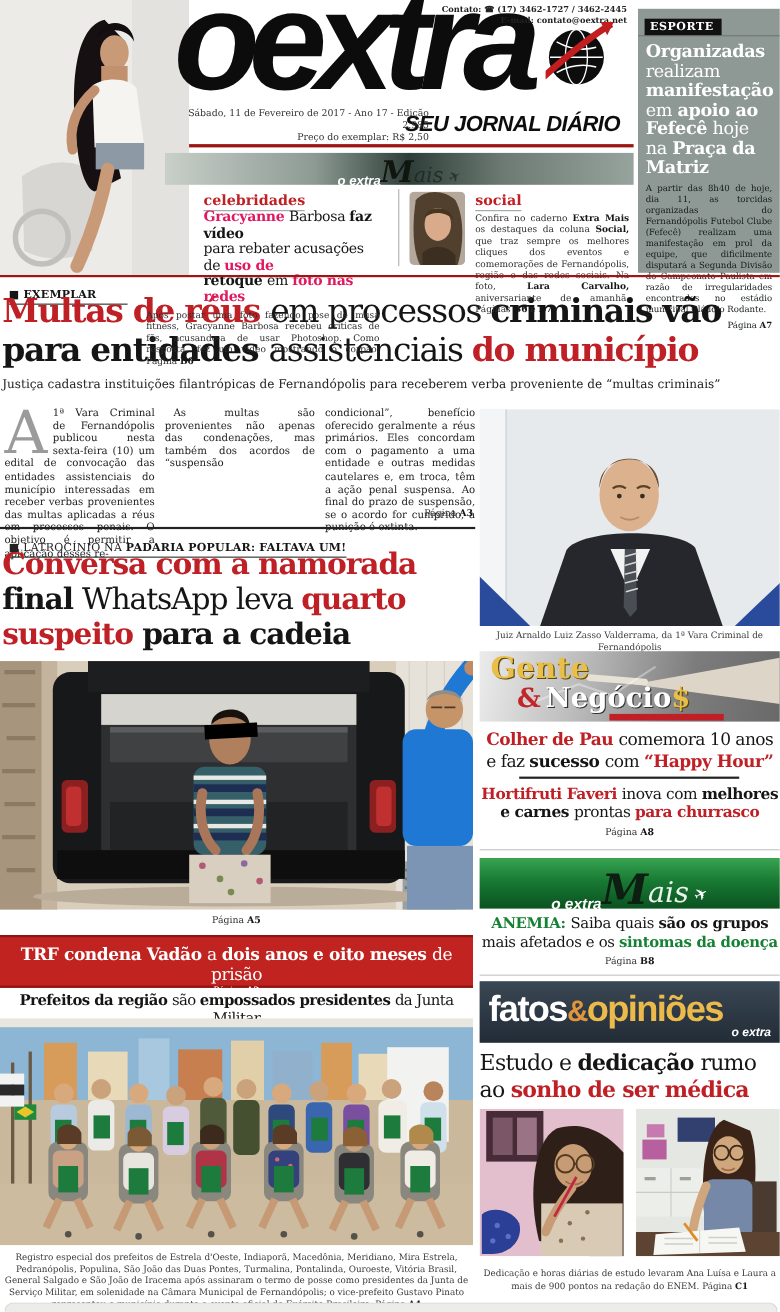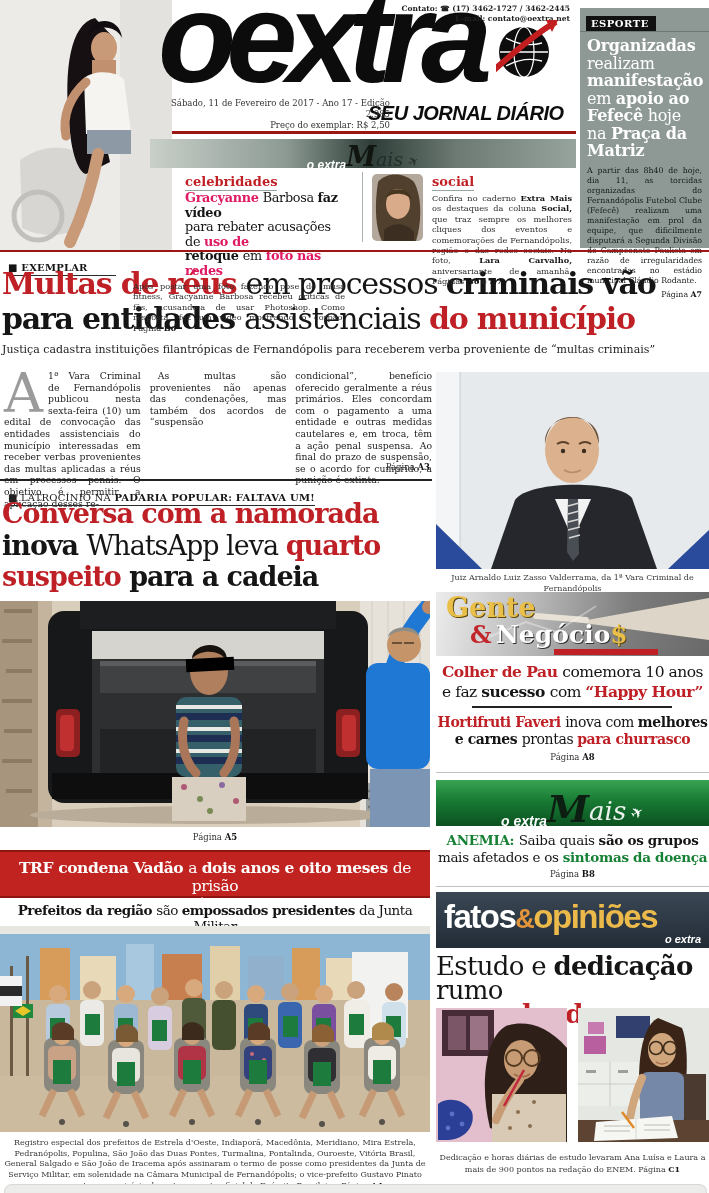--- a/index.html
+++ b/index.html
@@ -175,21 +175,21 @@
       <circle cx="127" cy="79" r="2.2" fill="#3a2d20"></circle>
         <circle cx="148" cy="79" r="2.2" fill="#3a2d20"></circle>
       <path d="M128 98 q8 5 17 0" stroke="#b98a66" stroke-width="1.6" fill="none"></path>
     </svg>
   </div>
   <div class="abs cap" style="left:436px;top:573px;width:273px;">Juiz Arnaldo Luiz Zasso Valderrama, da 1ª Vara Criminal de Fernandópolis</div>
 
   <div class="abs" style="left:8px;top:486px;">
     <span class="kick"><span class="seg-n">■ LATROCÍNIO NA </span><span class="seg-b">PADARIA POPULAR: FALTAVA UM!</span></span>
   </div>
-  <div class="abs hl" style="left:2px;top:498px;width:430px;font-size:27px;line-height:31.5px;letter-spacing:-1px;"><span class="seg-r">Conversa com a namorada</span><br><span class="seg-b">inova </span><span class="seg-n">WhatsApp leva </span><span class="seg-r">quarto</span><br><span class="seg-r">suspeito </span><span class="seg-b">para a cadeia</span></div>
+  <div class="abs hl" style="left:2px;top:498px;width:430px;font-size:27px;line-height:31.5px;letter-spacing:-1px;"><span class="seg-r">Conversa com a namorada</span><br><span class="seg-b">final </span><span class="seg-n">WhatsApp leva </span><span class="seg-r">quarto</span><br><span class="seg-r">suspeito </span><span class="seg-b">para a cadeia</span></div>
 
   <div class="abs" style="left:0;top:601px;width:430px;height:226px;">
     <svg width="430" height="226" viewBox="0 0 430 226">
       <rect width="430" height="226" fill="#d9cdbb"></rect>
       <rect width="38" height="226" fill="#a8957e"></rect>
       <path d="M4 10 h28 M2 40 h30 M6 70 h26 M2 100 h30 M4 130 h28 M2 160 h30 M6 190 h26" stroke="#8d7a62" stroke-width="4"></path>
       <rect x="38" width="14" height="226" fill="#c4b49e"></rect>
       <rect x="360" width="70" height="226" fill="#e6e2da"></rect>
       <path d="M372 0 V226 M388 0 V226 M404 0 V226 M420 0 V226" stroke="#d2cec6"></path>
       <rect x="366" y="182" width="48" height="44" fill="#9aa0a2"></rect>
@@ -416,21 +416,21 @@
   <div class="abs pgref" style="left:436px;top:869px;width:273px;"><span class="seg-n">Página </span><span class="seg-b">B8</span></div>
   <div class="abs thinrule" style="left:436px;top:886px;width:273px;"></div>
 
   <div class="abs" style="left:436px;top:892px;width:273px;height:56px;background:linear-gradient(180deg,#3a4754,#222c37);">
     <div class="abs" style="left:8px;top:6px;white-space:nowrap;">
       <span class="fatos-word" style="font-size:33px;color:#fff;">fatos</span><span class="fatos-word" style="font-size:27px;color:#e2953b;">&amp;</span><span class="fatos-word" style="font-size:33px;color:#ecba4b;">opiniões</span>
     </div>
     <div class="abs band-oextra" style="right:8px;bottom:3px;font-size:11px;">o extra</div>
   </div>
 
-  <div class="abs hl" style="left:436px;top:954px;width:273px;font-size:26px;line-height:24px;letter-spacing:-.7px;"><span class="seg-n">Estudo e </span><span class="seg-b">dedicação </span><span class="seg-n">rumo</span><br><span class="seg-n">ao </span><span class="seg-r">sonho de ser médica</span></div>
+  <div class="abs hl" style="left:436px;top:954px;width:273px;font-size:20px;line-height:24px;letter-spacing:-.7px;"><span class="seg-n">Estudo e </span><span class="seg-b">dedicação </span><span class="seg-n">rumo</span><br><span class="seg-n">ao </span><span class="seg-r">sonho de ser médica</span></div>
 
   <div class="abs" style="left:436px;top:1008px;width:131px;height:134px;">
     <svg width="131" height="134" viewBox="0 0 131 134">
       <rect width="131" height="134" fill="#e3bfcd"></rect>
       <rect x="6" y="2" width="52" height="46" fill="#472c38"></rect>
       <rect x="12" y="8" width="18" height="34" fill="#7b5666"></rect>
         <rect x="34" y="8" width="18" height="34" fill="#9a7384"></rect>
       <path d="M70 18 C48 30 44 80 54 120 L100 134 L131 134 L131 40 C110 16 88 12 70 18 Z" fill="#2e2019"></path>
       <ellipse cx="85" cy="52" rx="17" ry="20" fill="#c79b74"></ellipse>
       <circle cx="78" cy="50" r="8" fill="none" stroke="#52391f" stroke-width="1.8"></circle>

